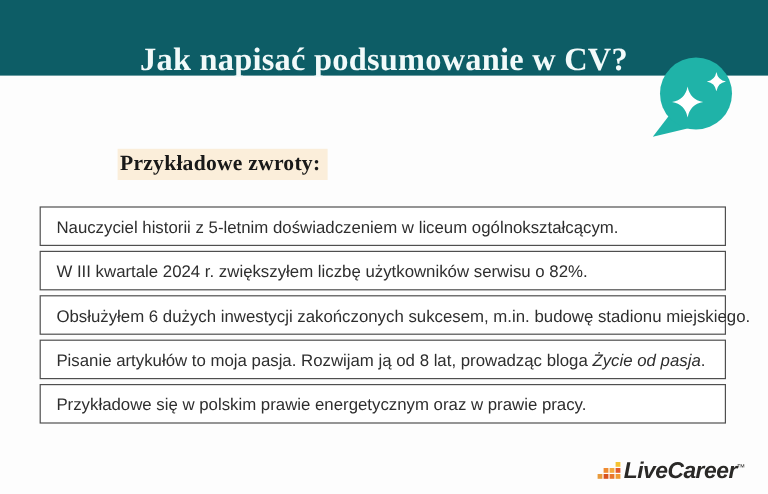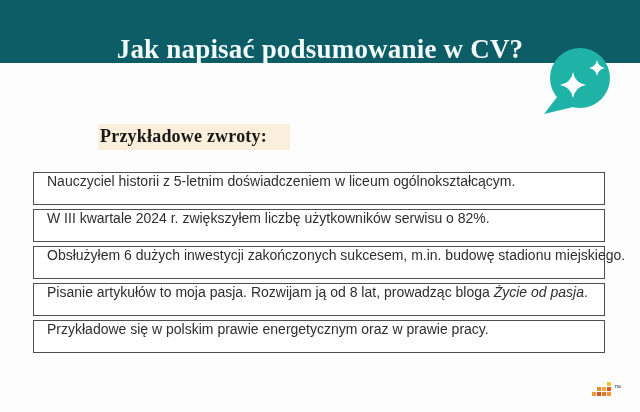--- a/index.html
+++ b/index.html
@@ -13,29 +13,29 @@
   }
   .banner h1{
     margin:16px;height:63px;line-height:66px;text-align:center;
     font-family:"Liberation Serif",serif;font-weight:bold;
     font-size:27px;color:#f2fafa;letter-spacing:.2px;
   }
   .bubble{position:absolute;left:540px;top:46px;width:78px;height:72px;}
   .section-label{
     position:absolute;left:98px;top:124px;
     font-family:"Liberation Serif",serif;font-weight:bold;font-size:18px;
-    color:#191919;background:#fbeeda;padding:2px 23px 3px 2px;letter-spacing:.2px;
+    color:#191919;background:#fbeeda;padding:2px 6px 3px 2px;letter-spacing:.2px;
   }
   .examples{
     position:absolute;left:33px;top:172px;width:572px;
     display:flex;flex-direction:column;gap:4px;
   }
   .row{
     height:31px;border:1px solid #4f4f4f;background:#ffffff;
-    display:flex;padding-left:13px;
+    display:flex;align-items:center;padding-left:13px;
     font-size:14px;color:#2e2e2e;white-space:pre;
   }
   .row .it{font-style:italic;}
   .footer-logo{
     position:absolute;right:19px;top:382px;
     display:flex;align-items:flex-end;
   }
   .logo-icon{display:flex;align-items:flex-end;gap:1px;margin:0 3px 5px 0;}
   .logo-icon .col{display:flex;flex-direction:column;gap:1px;}
   .logo-icon .sq{width:4px;height:4px;display:block;}
@@ -83,16 +83,17 @@
         <div class="col">
           <span class="sq" style="background: rgb(243, 169, 60);"></span>
           <span class="sq" style="background: rgb(232, 118, 44);"></span>
         </div>
         <div class="col">
           <span class="sq" style="background: rgb(246, 195, 50);"></span>
           <span class="sq" style="background: rgb(226, 87, 43);"></span>
           <span class="sq" style="background: rgb(239, 154, 49);"></span>
         </div>
       </div>
+    <span class="brand">LiveCareer</span>
     <span class="tm">™</span>
   </div>
 
 </div>
 
 </body></html>

